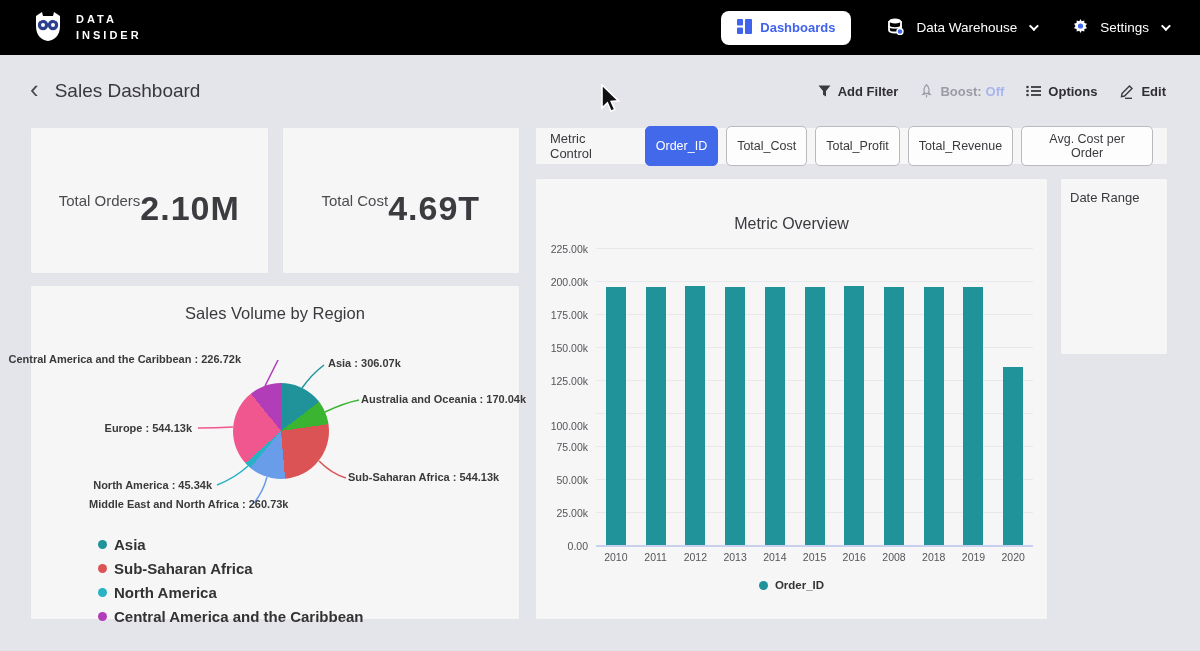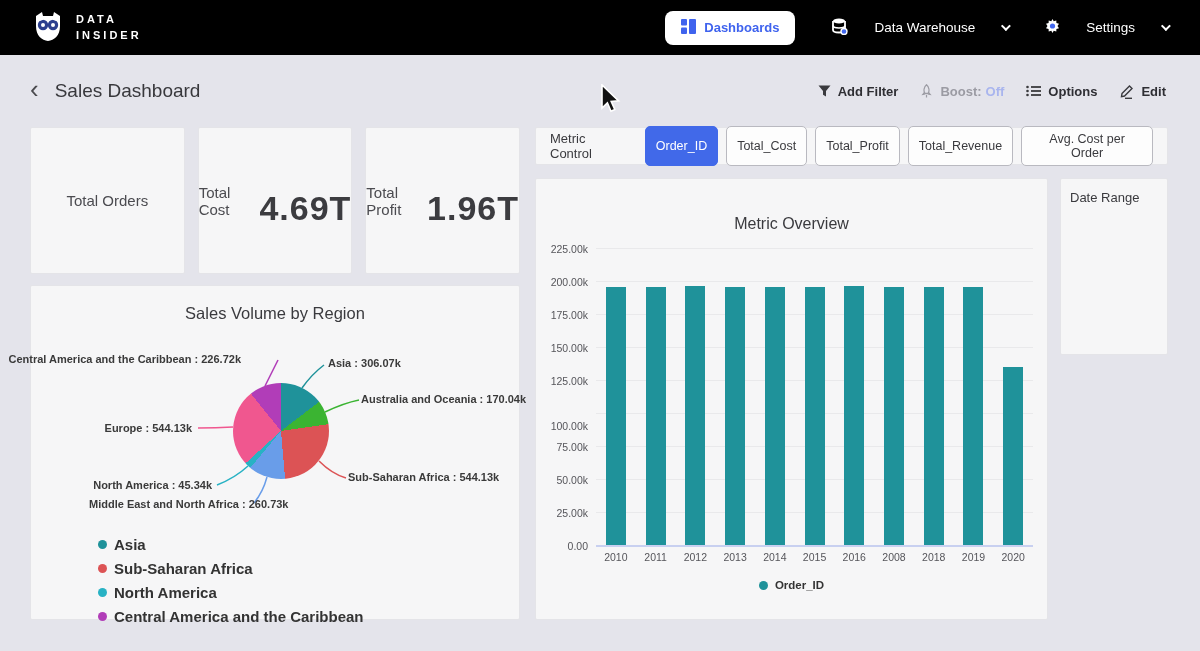--- a/index.html
+++ b/index.html
@@ -4,21 +4,21 @@
 <style>
   * { margin:0; padding:0; box-sizing:border-box; }
   html,body { width:1200px; height:651px; overflow:hidden; }
   body { font-family:"Liberation Sans", sans-serif; background:#e4e4eb; position:relative; }
 
   
   .navbar { height:55px; background:#000000; display:flex; align-items:center; justify-content:space-between; padding:0 32px 0 30px; }
   .brand { display:flex; align-items:center; gap:10px; }
   .brand-text { color:#fff; font-size:11px; font-weight:bold; letter-spacing:3px; line-height:1.45; }
   .nav-right { display:flex; align-items:center; gap:36px; }
-  .nav-item { display:flex; align-items:center; gap:26px; color:#fff; font-size:13.5px; cursor:pointer;text-align:center; }
+  .nav-item { display:flex; align-items:center; gap:12px; color:#fff; font-size:13.5px; cursor:pointer;text-align:center; }
   .pill-btn { background:#fff; border-radius:8px; padding:8px 16px; display:flex; align-items:center; gap:8px; color:#3f63ee; font-weight:bold; font-size:13px; }
   .chev { width:7px; height:7px; border-right:2px solid #fff; border-bottom:2px solid #fff; transform:rotate(45deg) translateY(-2px); display:inline-block; }
 
   
   .header-row { height:72px; display:flex; align-items:center; justify-content:space-between; padding:0 34px 0 30px; }
   .header-left { display:flex; align-items:center; gap:16px; }
   .back-arrow { font-size:26px; color:#4a4a4e; line-height:20px; cursor:pointer; font-weight:400; margin-top:-4px; }
   .page-title { font-size:19px; color:#38383c; }
   .header-actions { display:flex; align-items:center; gap:22px; }
   .action { display:flex; align-items:center; gap:7px; font-size:13px; font-weight:bold; color:#2e2e33; cursor:pointer; }
@@ -180,28 +180,25 @@
       <span>Edit</span>
     </div>
   </div>
 </div>
 
 <div class="main">
 
   <div class="kpi-row">
       <div class="kpi-card card">
         <div class="kpi-label">Total Orders</div>
+        <div class="kpi-value">2.10M</div>
       </div>
       <div class="kpi-card card">
         <div class="kpi-label">Total Cost</div>
         <div class="kpi-value">4.69T</div>
-      </div>
-      <div class="kpi-card card">
-        <div class="kpi-label">Total Profit</div>
-        <div class="kpi-value">1.96T</div>
       </div>
     </div>
 
   <div class="metric-strip card">
     <span class="metric-label">Metric Control</span>
     <span id="metric-chips" style="display:flex; gap:8px;">
         <button class="chip active">Order_ID</button>
         <button class="chip">Total_Cost</button>
         <button class="chip">Total_Profit</button>
         <button class="chip">Total_Revenue</button>

